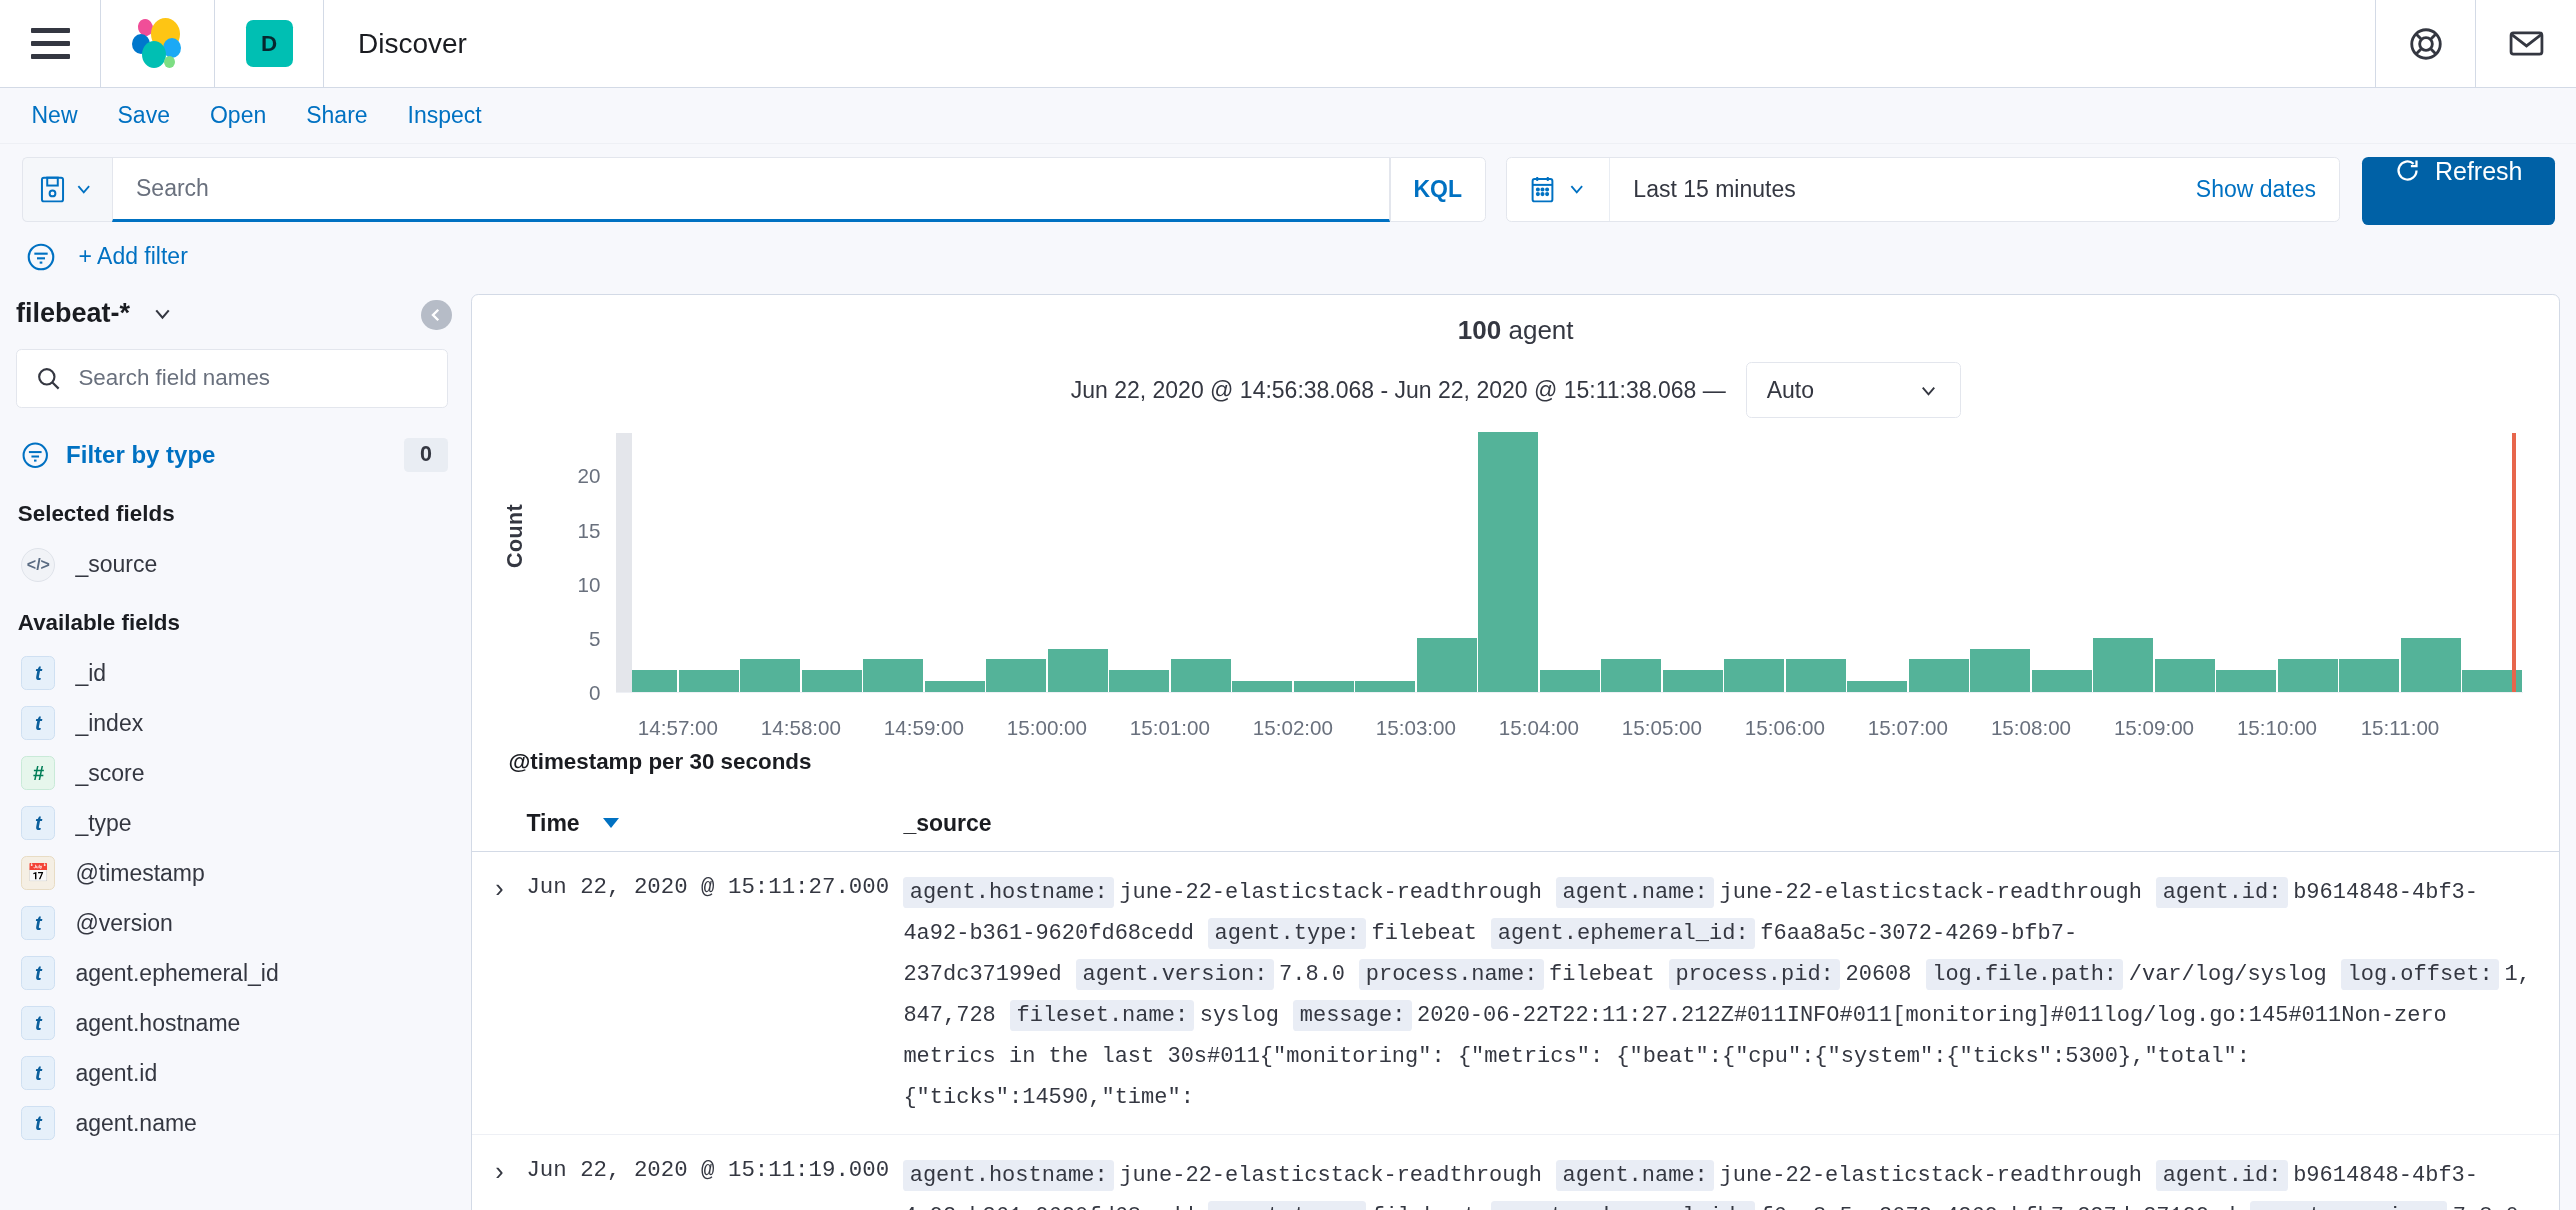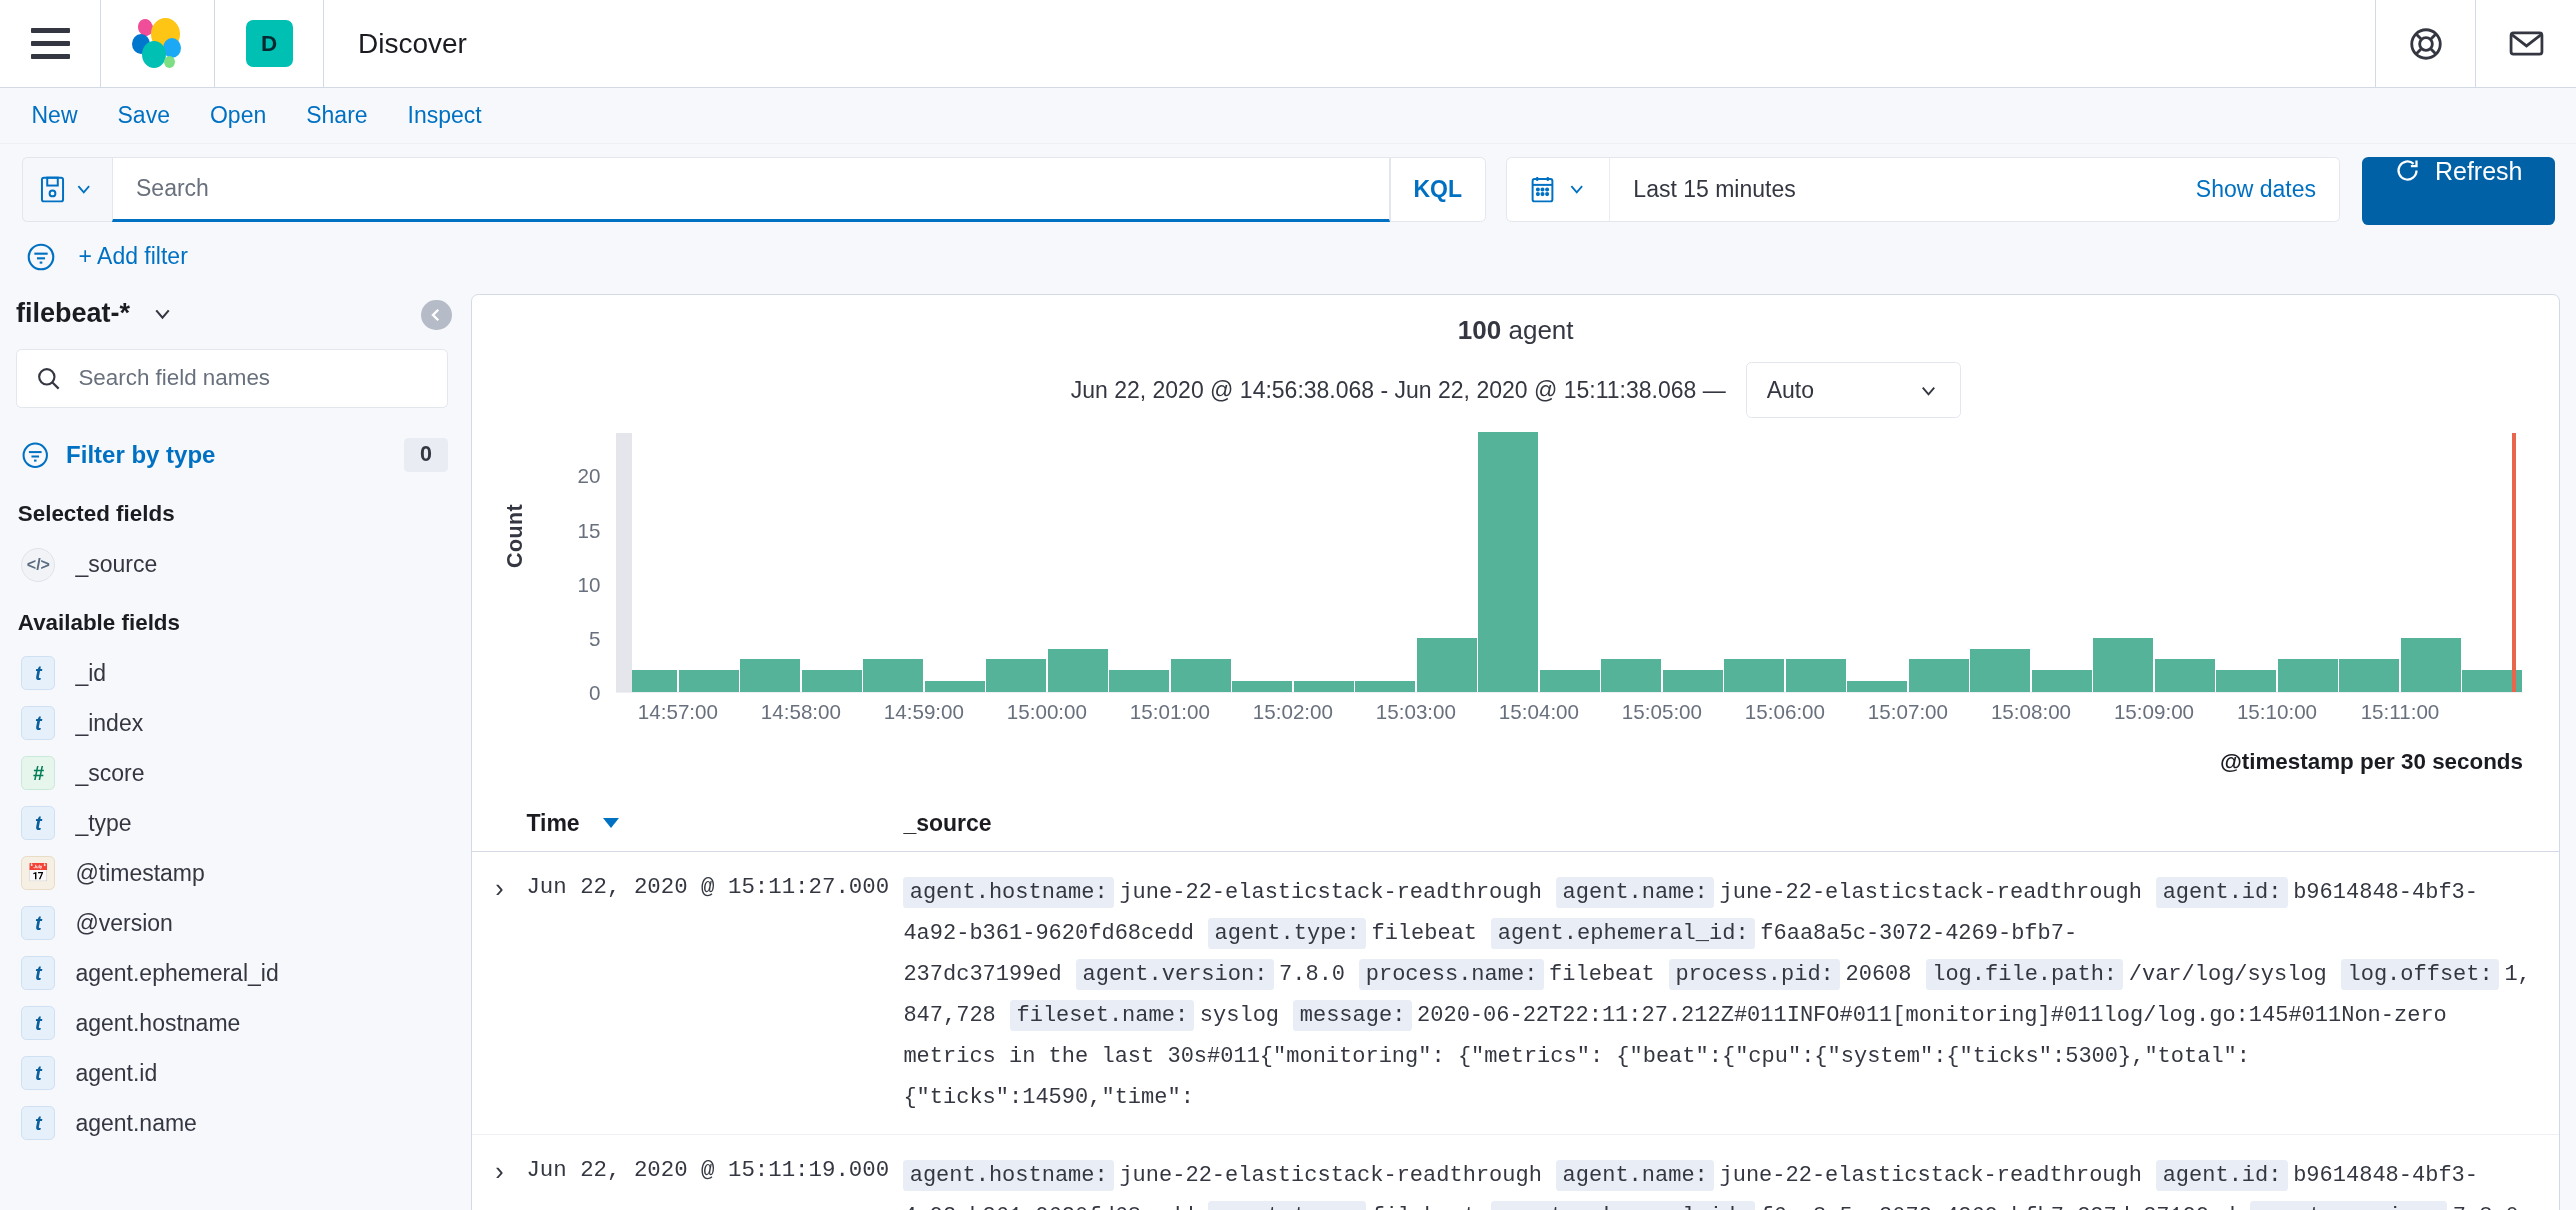--- a/index.html
+++ b/index.html
@@ -167,25 +167,25 @@
     position:absolute; left:108px; right:0px; top:0; height:260px;
     display:flex; align-items:flex-end; border-bottom:0.9px solid #eef0f5;
   }
   .partial-band {
     position:absolute; left:0; top:0; bottom:0; width:16px; background:#e4e6eb; z-index:3;
   }
   .now-line { position:absolute; right:7.2px; top:0; bottom:0; width:3.6px; background:#e7664c; z-index:4; }
   .bar-slot { flex:1; display:flex; align-items:flex-end; justify-content:stretch; height:100%; padding:0 0.9px; }
   .bar { width:100%; background:#54b399; }
   .x-ticks {
-    position:absolute; left:108px; right:0; top:267px; height:36px;text-align:right;
+    position:absolute; left:108px; right:0; top:283px; height:36px;text-align:right;
   }
   .x-tick { position:absolute; font-size:20.6px; color:#69707d; transform:translateX(-50%); white-space:nowrap; }
   .x-axis-title {
-    position:absolute; left:0; right:0; top:316px; text-align:right;
+    position:absolute; left:0; right:0; top:316px; text-align:left;
     font-size:22.4px; font-weight:700; color:#1a1c21;
   }
 
   
   .doctable { margin-top:18px; padding:0 0 0 0; }
   .dt-head {
     display:flex; border-bottom:1.8px solid #d3dae6; padding:0 0 14.4px 0;
   }
   .dt-col-expand { width:54px; }
   .dt-col-time { width:377px; font-size:23px; font-weight:700; color:#1a1c21; display:flex; align-items:center; gap:23px; }

